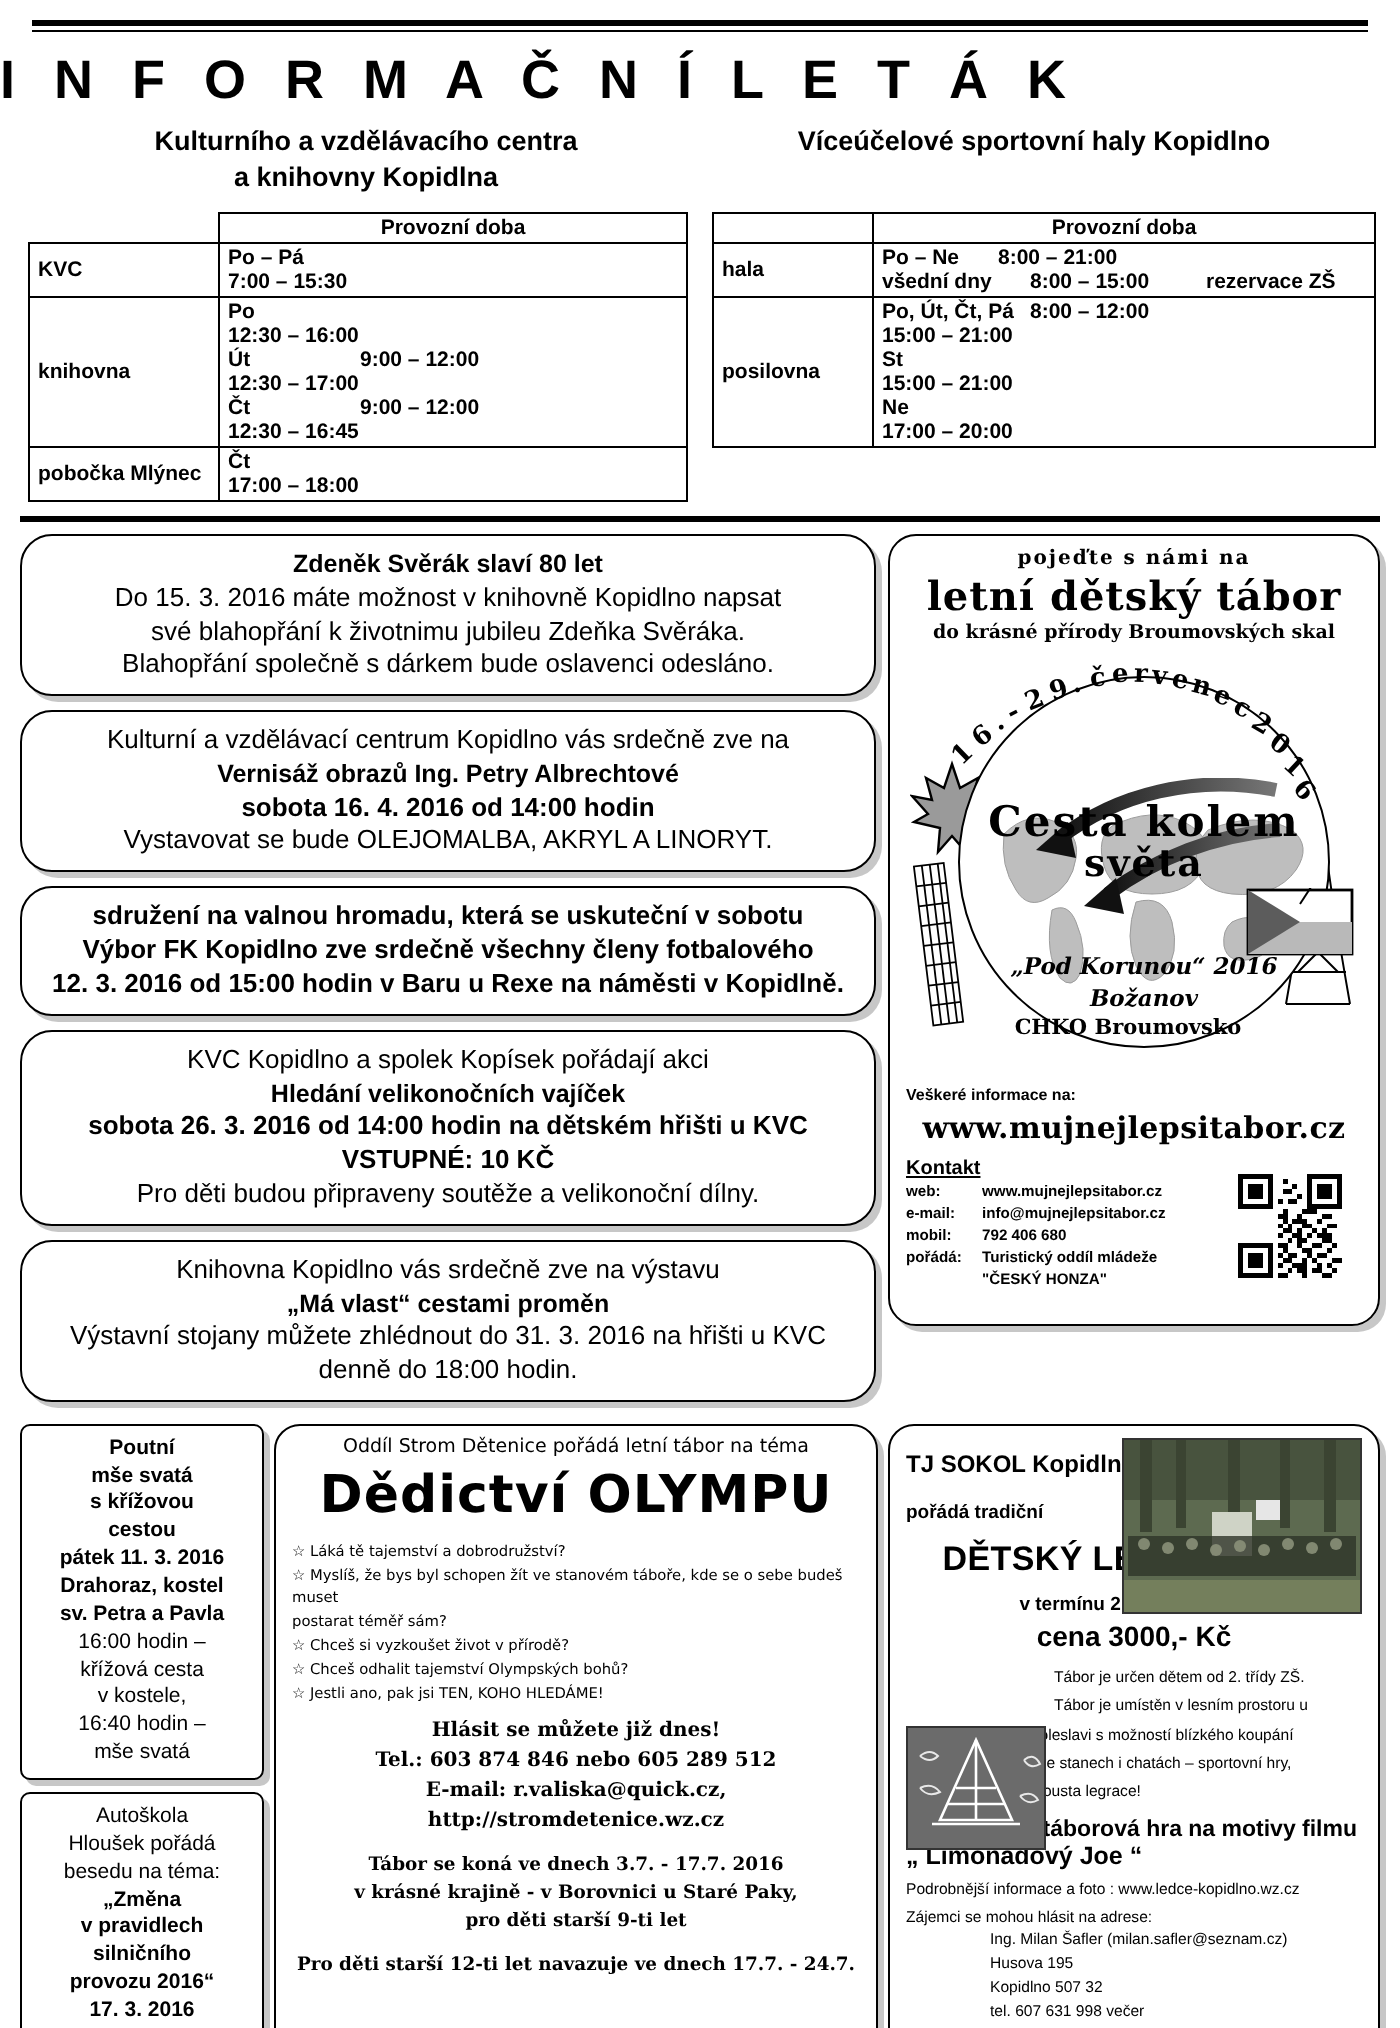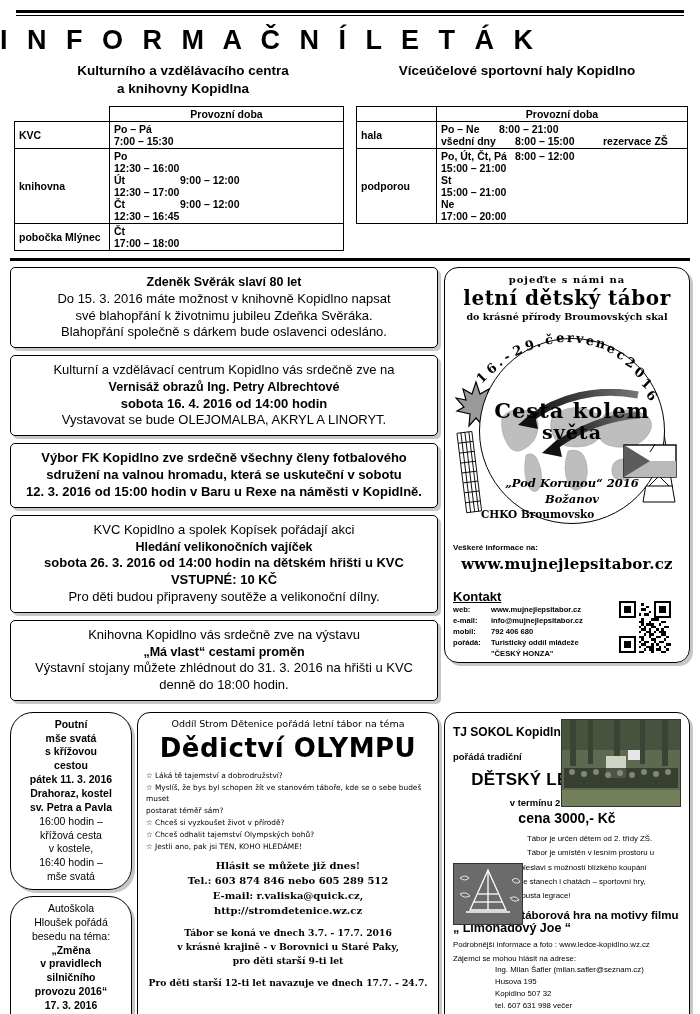--- a/index.html
+++ b/index.html
@@ -51,21 +51,21 @@
   .rule-thick { width:680px; margin:7px auto 0; border-top:3px solid #000; }
 
   
   .content { position:relative; width:680px; margin:6px auto 0; display:flex; gap:6px; }
   .col-left  { width:428px; }
   .col-right { width:246px; }
 
   
   .bubble {
     border:1.6px solid #000;
-    border-radius:5px;
+    border-radius:16px;
     background:#fff;
     padding:6px 10px;
     margin-bottom:7px;
     box-shadow:3px 3px 0 rgba(0,0,0,0.22);
     text-align:center;
     line-height:1.3;
   }
   .bubble .ln { font-size:13px; }
   .bubble .ln.b { font-weight:bold; }
   .bubble .hd { font-size:12.5px; font-weight:bold; }
@@ -102,36 +102,36 @@
   .cesta {
     position:absolute; left:0; top:74px; width:238px; text-align:center;
     font-family:"DejaVu Serif", serif; font-weight:bold; font-size:21px;
     letter-spacing:1px;
   }
   .cesta .w2 { display:block; font-size:19px; margin-top:-2px; }
   .pod { position:absolute; left:26px; top:152px; width:186px; text-align:center;
          font-family:"DejaVu Serif", serif; font-size:11.5px; font-weight:bold; font-style:italic;}
   .bozanov { position:absolute; left:26px; top:168px; width:186px; text-align:center;
          font-family:"DejaVu Serif", serif; font-size:11.5px; font-weight:bold; font-style:italic;}
-  .chko { position:absolute; left:28px; top:184px; width:186px; text-align:left;
+  .chko { position:absolute; left:18px; top:184px; width:186px; text-align:center;
          font-family:"DejaVu Serif", serif; font-size:10.5px; font-weight:bold;}
   .vesk { font-size:8px; font-weight:bold; margin-top:4px; }
   .web-big { text-align:center; font-size:15px; font-weight:bold; font-family:"DejaVu Serif", serif; margin-top:3px; letter-spacing:0.2px;}
-  .kontakt { font-size:13px; font-weight:bold; margin-top:16px;text-decoration:underline; }
+  .kontakt { font-size:10px; font-weight:bold; margin-top:6px;text-decoration:underline; }
   .kt-row { display:flex; font-size:7.6px; font-weight:bold; line-height:1.45; }
   .kt-row .k { width:38px; }
   .qr { position:absolute; right:10px; bottom:6px; width:52px; height:52px; }
 
   
   .bottom { position:relative; width:680px; margin:4px auto 0; display:flex; gap:5px; }
   .bcol-1 { width:122px; }
   .bcol-2 { width:302px; }
   .bcol-3 { width:246px; }
 
-  .sbub { border:1.6px solid #000; border-radius:23px; padding:5px 5px; text-align:center;
+  .sbub { border:1.6px solid #000; border-radius:5px; padding:5px 5px; text-align:center;
           margin-bottom:6px; box-shadow:3px 3px 0 rgba(0,0,0,0.22); line-height:1.32; }
   .sbub .l { font-size:10.5px; }
   .sbub .l.b { font-weight:bold; }
 
   .olymp { border:1.6px solid #000; border-radius:13px; padding:5px 8px; height:352px;
            box-shadow:3px 3px 0 rgba(0,0,0,0.22); }
   .o-top { text-align:center; font-size:9.5px; font-family:"DejaVu Sans", sans-serif; }
   .o-title { text-align:center; font-size:26px; font-weight:bold; font-family:"DejaVu Sans", sans-serif; letter-spacing:0.5px; margin:4px 0 6px;}
   .o-sub { text-align:center; font-size:11px; font-family:"DejaVu Sans", sans-serif; line-height:1.45; letter-spacing:0.3px;}
   .o-q { font-size:7.4px; font-family:"DejaVu Sans", sans-serif; line-height:1.5; margin-top:7px; }
@@ -220,21 +220,21 @@
           <td style="text-align:center;">Provozní doba</td>
         </tr>
         <tr>
           <td>hala</td>
           <td>
             <div><span class="c-day" style="width:58px;">Po – Ne</span><span class="c-am">8:00 – 21:00</span><span class="c-note"></span></div>
             <div><span class="c-day" style="width:74px;">všední dny</span><span class="c-am">8:00 – 15:00</span><span class="c-note">rezervace ZŠ</span></div>
           </td>
         </tr>
         <tr>
-          <td>podporou</td>
+          <td>posilovna</td>
           <td>
             <div><span class="c-day" style="width:74px;">Po, Út, Čt, Pá</span><span class="c-am">8:00 – 12:00</span><span class="c-pm">15:00 – 21:00</span></div>
             <div><span class="c-day" style="width:74px;">St</span><span class="c-am"></span><span class="c-pm">15:00 – 21:00</span></div>
             <div><span class="c-day" style="width:74px;">Ne</span><span class="c-am"></span><span class="c-pm">17:00 – 20:00</span></div>
           </td>
         </tr>
       </tbody>
         </table>
     </div>
   </div>
@@ -255,22 +255,22 @@
       </div>
 
       <div class="bubble">
         <div class="ln">Kulturní a vzdělávací centrum Kopidlno vás srdečně zve na</div>
         <div class="hd">Vernisáž obrazů Ing. Petry Albrechtové</div>
         <div class="ln b">sobota 16. 4. 2016 od 14:00 hodin</div>
         <div class="ln">Vystavovat se bude OLEJOMALBA, AKRYL A LINORYT.</div>
       </div>
 
       <div class="bubble">
+        <div class="ln b">sdružení na valnou hromadu, která se uskuteční v sobotu</div>
         <div class="ln b">Výbor FK Kopidlno zve srdečně všechny členy fotbalového</div>
-        <div class="ln b">sdružení na valnou hromadu, která se uskuteční v sobotu</div>
         <div class="ln b">12. 3. 2016 od 15:00 hodin v Baru u Rexe na náměsti v Kopidlně.</div>
       </div>
 
       <div class="bubble">
         <div class="ln">KVC Kopidlno a spolek Kopísek pořádají akci</div>
         <div class="hd">Hledání velikonočních vajíček</div>
         <div class="ln b">sobota 26. 3. 2016 od 14:00 hodin na dětském hřišti u KVC</div>
         <div class="ln b">VSTUPNÉ: 10 KČ</div>
         <div class="ln">Pro děti budou připraveny soutěže a velikonoční dílny.</div>
       </div>

